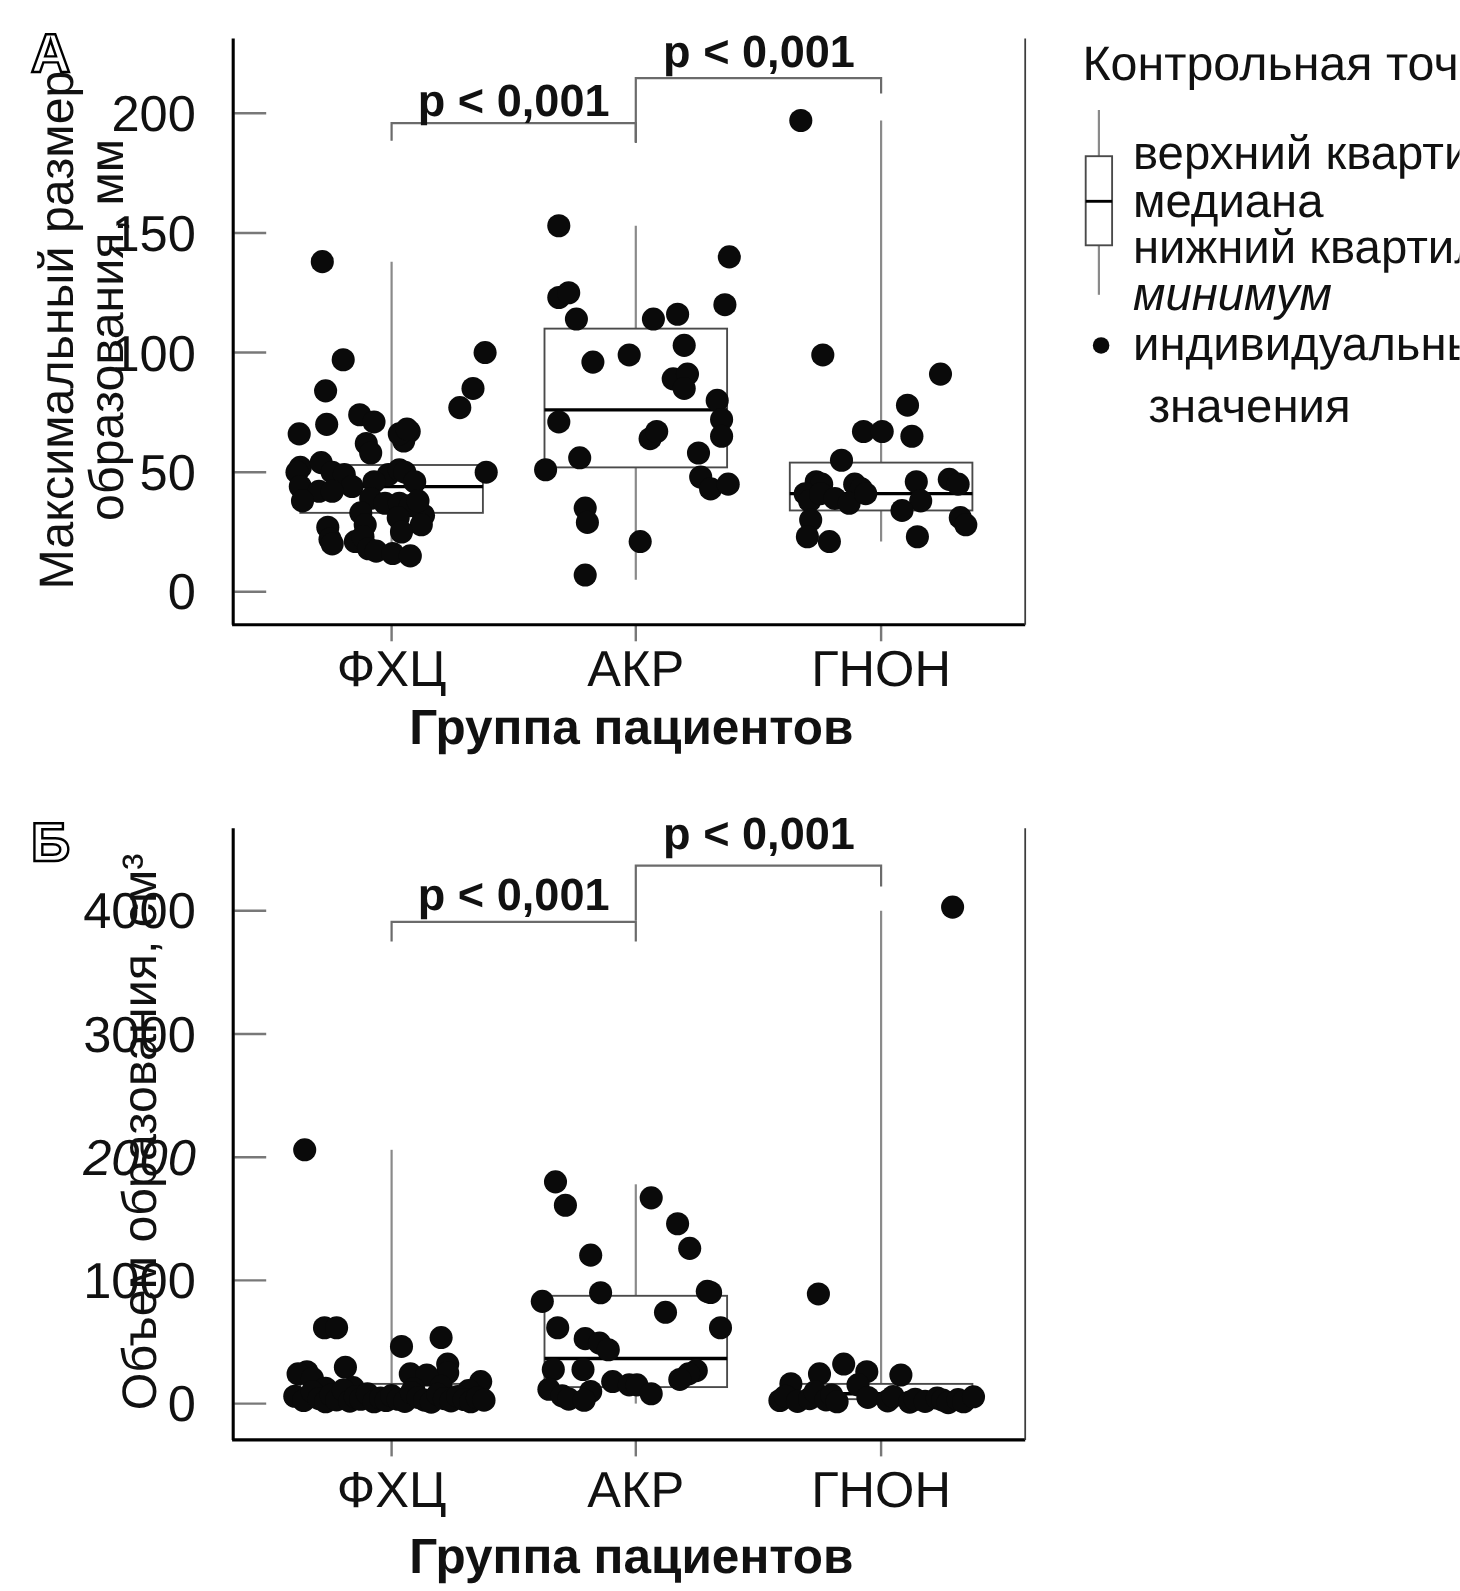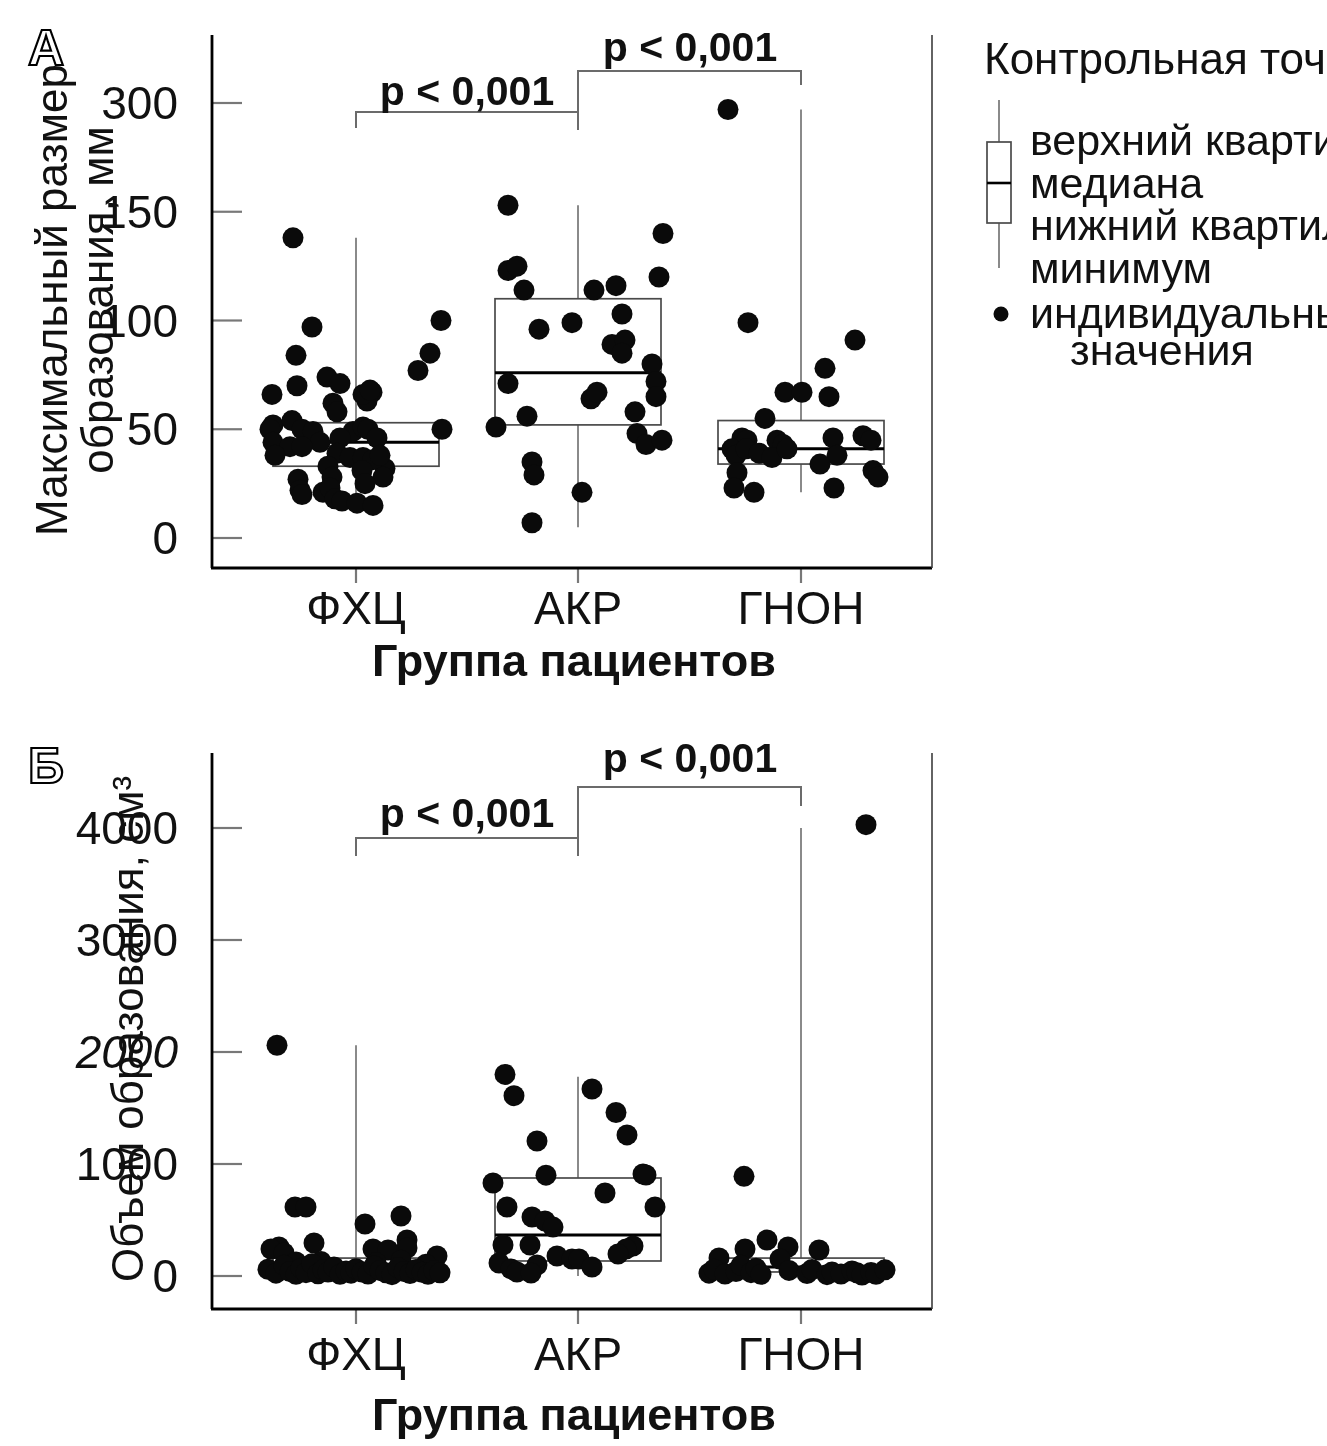--- a/index.html
+++ b/index.html
@@ -294,21 +294,21 @@
   <div class="txt panel-letter" style="left:28px;top:22px;">А</div>
   <div class="txt panel-letter" style="left:28px;top:740px;">Б</div>
 
   <div class="txt ylab" style="left:-235px;top:254px;">
     <div>Максимальный размер</div>
     <div>образования, мм</div>
   </div>
 
   <div class="txt ylab" style="left:-182px;top:1006px;">Объем образования, см³</div>
 
-  <div class="txt tick" style="left:56px;top:80px;">300</div>
+  <div class="txt tick" style="left:56px;top:80px;">200</div>
   <div class="txt tick" style="left:56px;top:189px;">150</div>
   <div class="txt tick" style="left:56px;top:298px;">100</div>
   <div class="txt tick" style="left:56px;top:406px;">50</div>
   <div class="txt tick" style="left:56px;top:515px;">0</div>
 
   <div class="txt tick" style="left:56px;top:805px;">4000</div>
   <div class="txt tick" style="left:56px;top:917px;">3000</div>
   <div class="txt tick" style="left:56px;top:1029px;font-style:italic;">2000</div>
   <div class="txt tick" style="left:56px;top:1141px;">1000</div>
   <div class="txt tick" style="left:56px;top:1253px;">0</div>
@@ -326,17 +326,17 @@
 
   <div class="txt plabel" style="left:317px;top:69px;">p &lt; 0,001</div>
   <div class="txt plabel" style="left:540px;top:25px;">p &lt; 0,001</div>
   <div class="txt plabel" style="left:317px;top:791px;">p &lt; 0,001</div>
   <div class="txt plabel" style="left:540px;top:736px;">p &lt; 0,001</div>
 
   <div class="txt legend-title" style="left:984px;top:36px;">Контрольная точка:</div>
   <div class="txt legend-item" style="left:1030px;top:118px;">верхний квартиль</div>
   <div class="txt legend-item" style="left:1030px;top:161px;">медиана</div>
   <div class="txt legend-item" style="left:1030px;top:203px;">нижний квартиль</div>
-  <div class="txt legend-item" style="left:1030px;top:246px;">минимум</div>
+  <div class="txt legend-item" style="left:1030px;top:246px;font-style:italic;">минимум</div>
   <div class="txt legend-item" style="left:1030px;top:291px;">индивидуальные</div>
-  <div class="txt legend-item" style="left:1044px;top:328px;margin-left:26px;">значения</div>
+  <div class="txt legend-item" style="left:1044px;top:348px;">значения</div>
 
 </div>
 
 </body></html>

